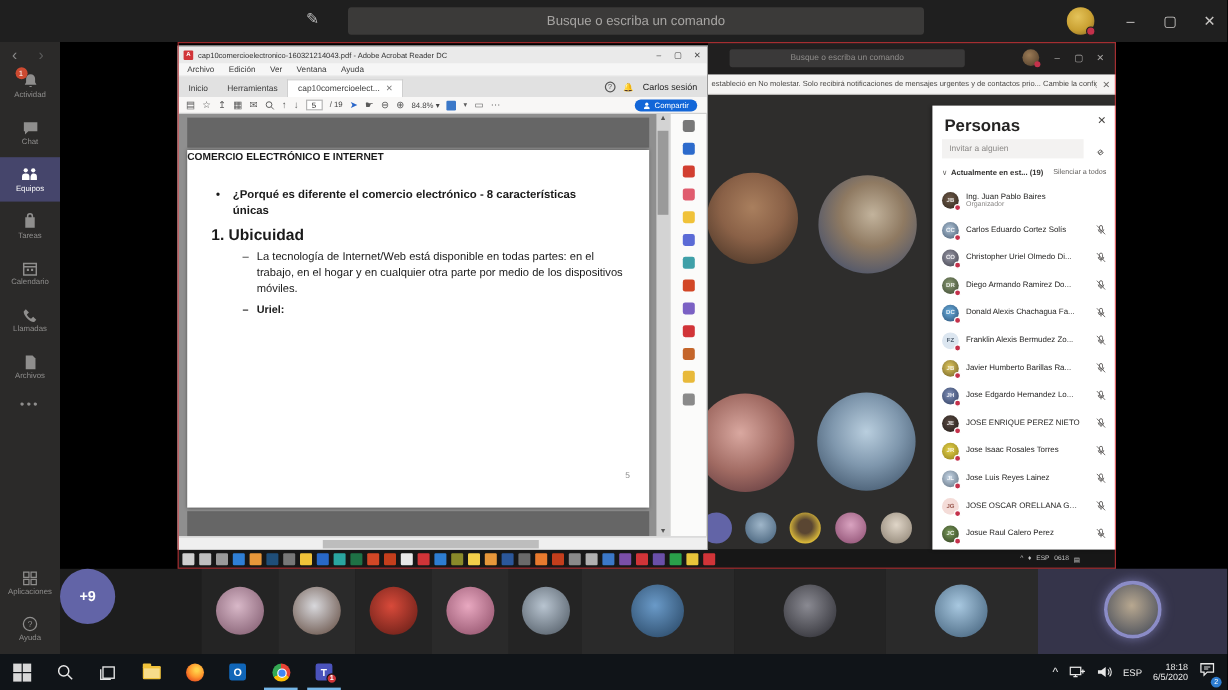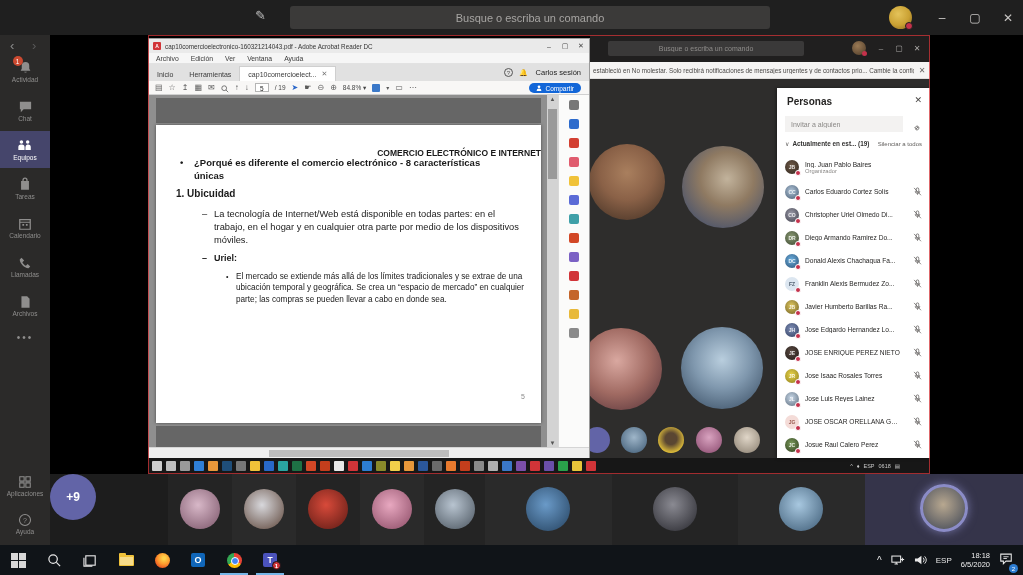--- a/index.html
+++ b/index.html
@@ -76,42 +76,42 @@
   .pgbox{width:14px;height:9px;border:1px solid #b5b5b5;background:#fff;font-size:6.5px;color:#222;text-align:center;line-height:9px;}
   .pgtotal{font-size:6.5px;color:#444;}
   .zoomtxt{font-size:6.5px;color:#444;}
   .blueico{width:8px;height:8px;background:#3b78c8;border-radius:1px;}
   .sharebtn{position:absolute;right:8px;top:2px;height:10px;background:#1266d8;border-radius:6px;color:#fff;font-size:6.5px;
             display:flex;align-items:center;gap:3px;padding:0 7px;}
   .acontent{left:0;top:56px;width:440px;height:352px;background:#8f8f8f;overflow:hidden;}
   .prevpage{position:absolute;left:7px;top:3px;width:385px;height:25px;background:#666;}
   .nextpage{position:absolute;left:7px;top:331px;width:385px;height:21px;background:#666;}
   .pdfpage{position:absolute;left:7px;top:30px;width:385px;height:298px;background:#fff;box-shadow:0 0 3px rgba(0,0,0,.5);}
-  .slide-title{position:absolute;left:0;top:23px;width:100%;text-align:right;font-size:8.5px;font-weight:bold;color:#1a1a1a;}
+  .slide-title{position:absolute;left:0;top:0;width:100%;text-align:left;font-size:8.5px;font-weight:bold;color:#1a1a1a;}
   .sl-b1{position:absolute;left:38px;top:32px;width:315px;font-size:9.5px;font-weight:bold;color:#1a1a1a;line-height:12.5px;}
   .sl-b1 .bu{position:absolute;left:-14px;top:0;}
-  .sl-h1{position:absolute;left:20px;top:63px;font-size:10px;font-weight:bold;color:#1a1a1a;}
+  .sl-h1{position:absolute;left:20px;top:63px;font-size:13px;font-weight:bold;color:#1a1a1a;}
   .sl-d1{position:absolute;left:58px;top:83px;width:308px;font-size:9.3px;color:#1a1a1a;line-height:12.8px;}
   .sl-d1 .da,.sl-d2 .da{position:absolute;left:-12px;top:0;}
   .sl-d2{position:absolute;left:58px;top:128px;width:300px;font-size:9px;font-weight:bold;color:#1a1a1a;}
   .sl-s1{position:absolute;left:80px;top:146px;width:292px;font-size:8.2px;color:#1a1a1a;line-height:11.4px;}
   .sl-s1 .bu,.sl-s2 .bu{position:absolute;left:-10px;top:0;font-size:7px;}
   .sl-s2{position:absolute;left:80px;top:196px;width:292px;font-size:8.2px;color:#1a1a1a;line-height:11.4px;}
   .sl-pg{position:absolute;right:16px;top:268px;font-size:7px;color:#8a8a8a;}
   .vscroll{position:absolute;left:398px;top:0;width:11px;height:352px;background:#d3d3d3;}
   .vthumb{position:absolute;left:1px;top:14px;width:9px;height:70px;background:#9a9a9a;}
   .vscroll .ar{position:absolute;left:0;width:11px;font-size:6px;color:#555;text-align:center;}
   .atools{position:absolute;left:409px;top:0;width:31px;height:352px;background:#fbfbfa;border-left:1px solid #d8d8d8;
           display:flex;flex-direction:column;align-items:center;padding-top:5px;gap:9px;}
   .atool-icon{width:10px;height:10px;border-radius:2px;display:inline-block;}
   .hscroll{left:0;top:408px;width:440px;height:11px;background:#efefef;border-top:1px solid #d5d5d5;}
   .hthumb{position:absolute;left:120px;top:2px;width:180px;height:7px;background:#bdbdbd;}
   
   .personas{left:777px;top:88px;width:153px;height:370px;background:#fff;z-index:12;box-shadow:-1px 0 3px rgba(0,0,0,.4);}
-  .phead{position:absolute;left:10px;top:8px;font-size:10px;font-weight:bold;color:#252423;}
+  .phead{position:absolute;left:10px;top:8px;font-size:14px;font-weight:bold;color:#252423;}
   .pclose{position:absolute;right:8px;top:7px;font-size:9px;color:#484644;}
   .pinvite{position:absolute;left:8px;top:28px;width:118px;height:16px;background:#f3f2f1;border:none;font-size:7px;color:#605e5c;padding-left:6px;outline:none;}
   .pinvite::placeholder{color:#8a8886;}
   .plink{position:absolute;right:8px;top:31px;}
   .psec{position:absolute;left:8px;top:52px;width:137px;display:flex;align-items:center;}
   .psec .chev{font-size:6px;color:#605e5c;margin-right:3px;}
   .psec .lab{font-size:6.4px;color:#323130;font-weight:bold;}
   .psec .mute{margin-left:auto;font-size:6px;color:#605e5c;}
   .plist{position:absolute;left:0;top:66px;width:153px;height:302px;overflow:hidden;}
   .prow{position:relative;height:23px;display:flex;align-items:center;padding:0 8px;}
@@ -420,21 +420,20 @@
     </div>
     <div class="abs acontent">
       <div class="prevpage"></div>
       <div class="nextpage"></div>
       <div class="pdfpage">
         <div class="slide-title">COMERCIO ELECTRÓNICO E INTERNET</div>
         <div class="sl-b1"><span class="bu">•</span><span>¿Porqué es diferente el comercio electrónico -  8 características únicas</span></div>
         <div class="sl-h1">1. Ubicuidad</div>
         <div class="sl-d1"><span class="da">–</span><span>La tecnología de Internet/Web está disponible en todas partes: en el trabajo, en el hogar y en cualquier otra parte por medio de los dispositivos móviles.</span></div>
         <div class="sl-d2"><span class="da">–</span><span>Uriel:</span></div>
-        <div class="sl-s1"><span class="bu">•</span><span>El mercado se extiende más allá de los límites tradicionales y se extrae de una ubicación temporal y geográfica. Se crea un “espacio de mercado” en cualquier parte; las compras se pueden llevar a cabo en donde sea.</span></div>
         <div class="sl-pg">5</div>
       </div>
       <div class="vscroll">
         <span class="ar" style="top:1px;">▲</span>
         <div class="vthumb"></div>
         <span class="ar" style="bottom:1px;">▼</span>
       </div>
       <div class="atools">
           <span class="atool-icon" style="background: rgb(119, 119, 119);"></span>
           <span class="atool-icon" style="background: rgb(45, 107, 204);"></span>

